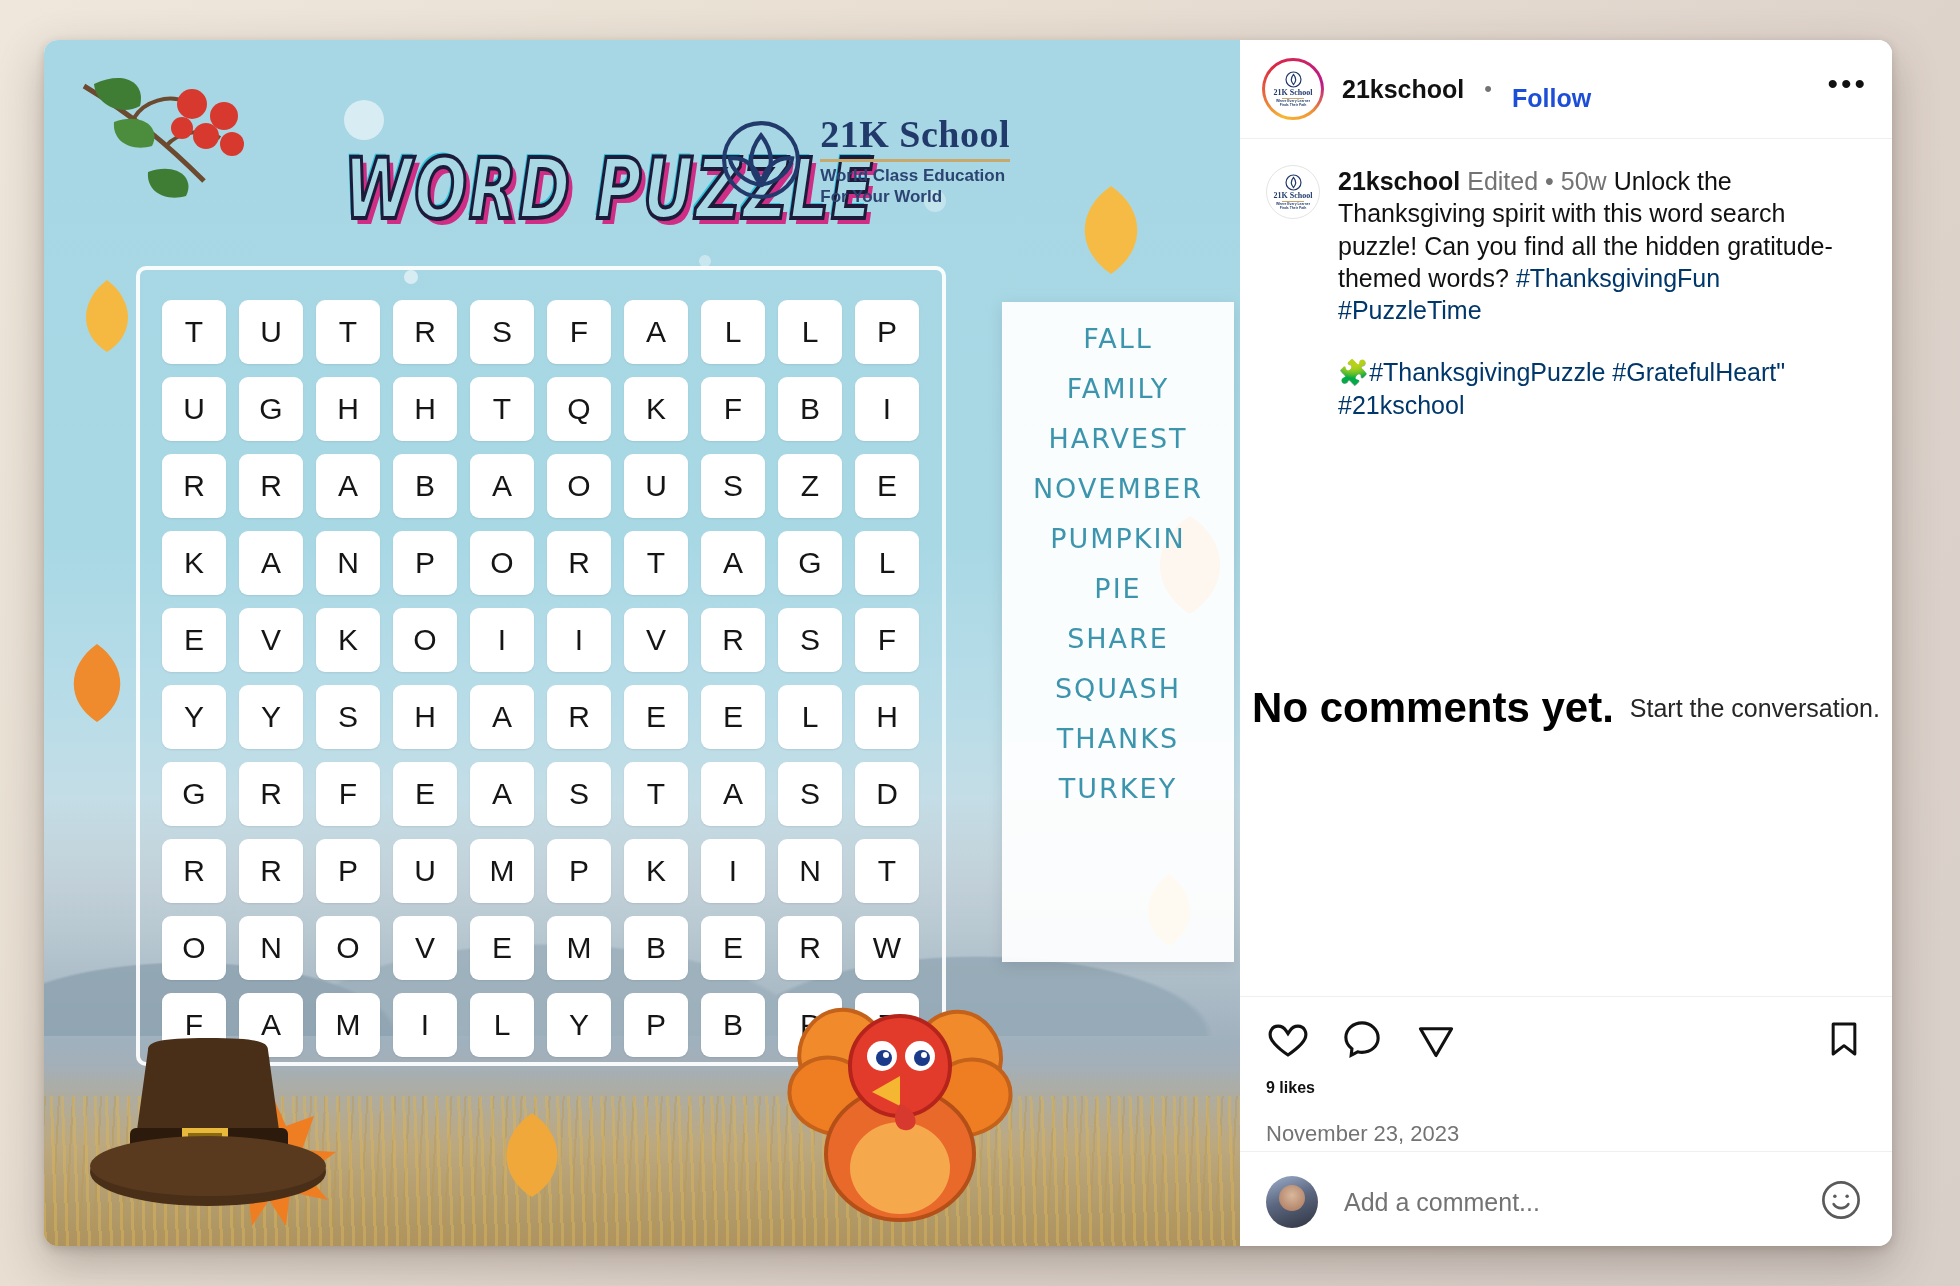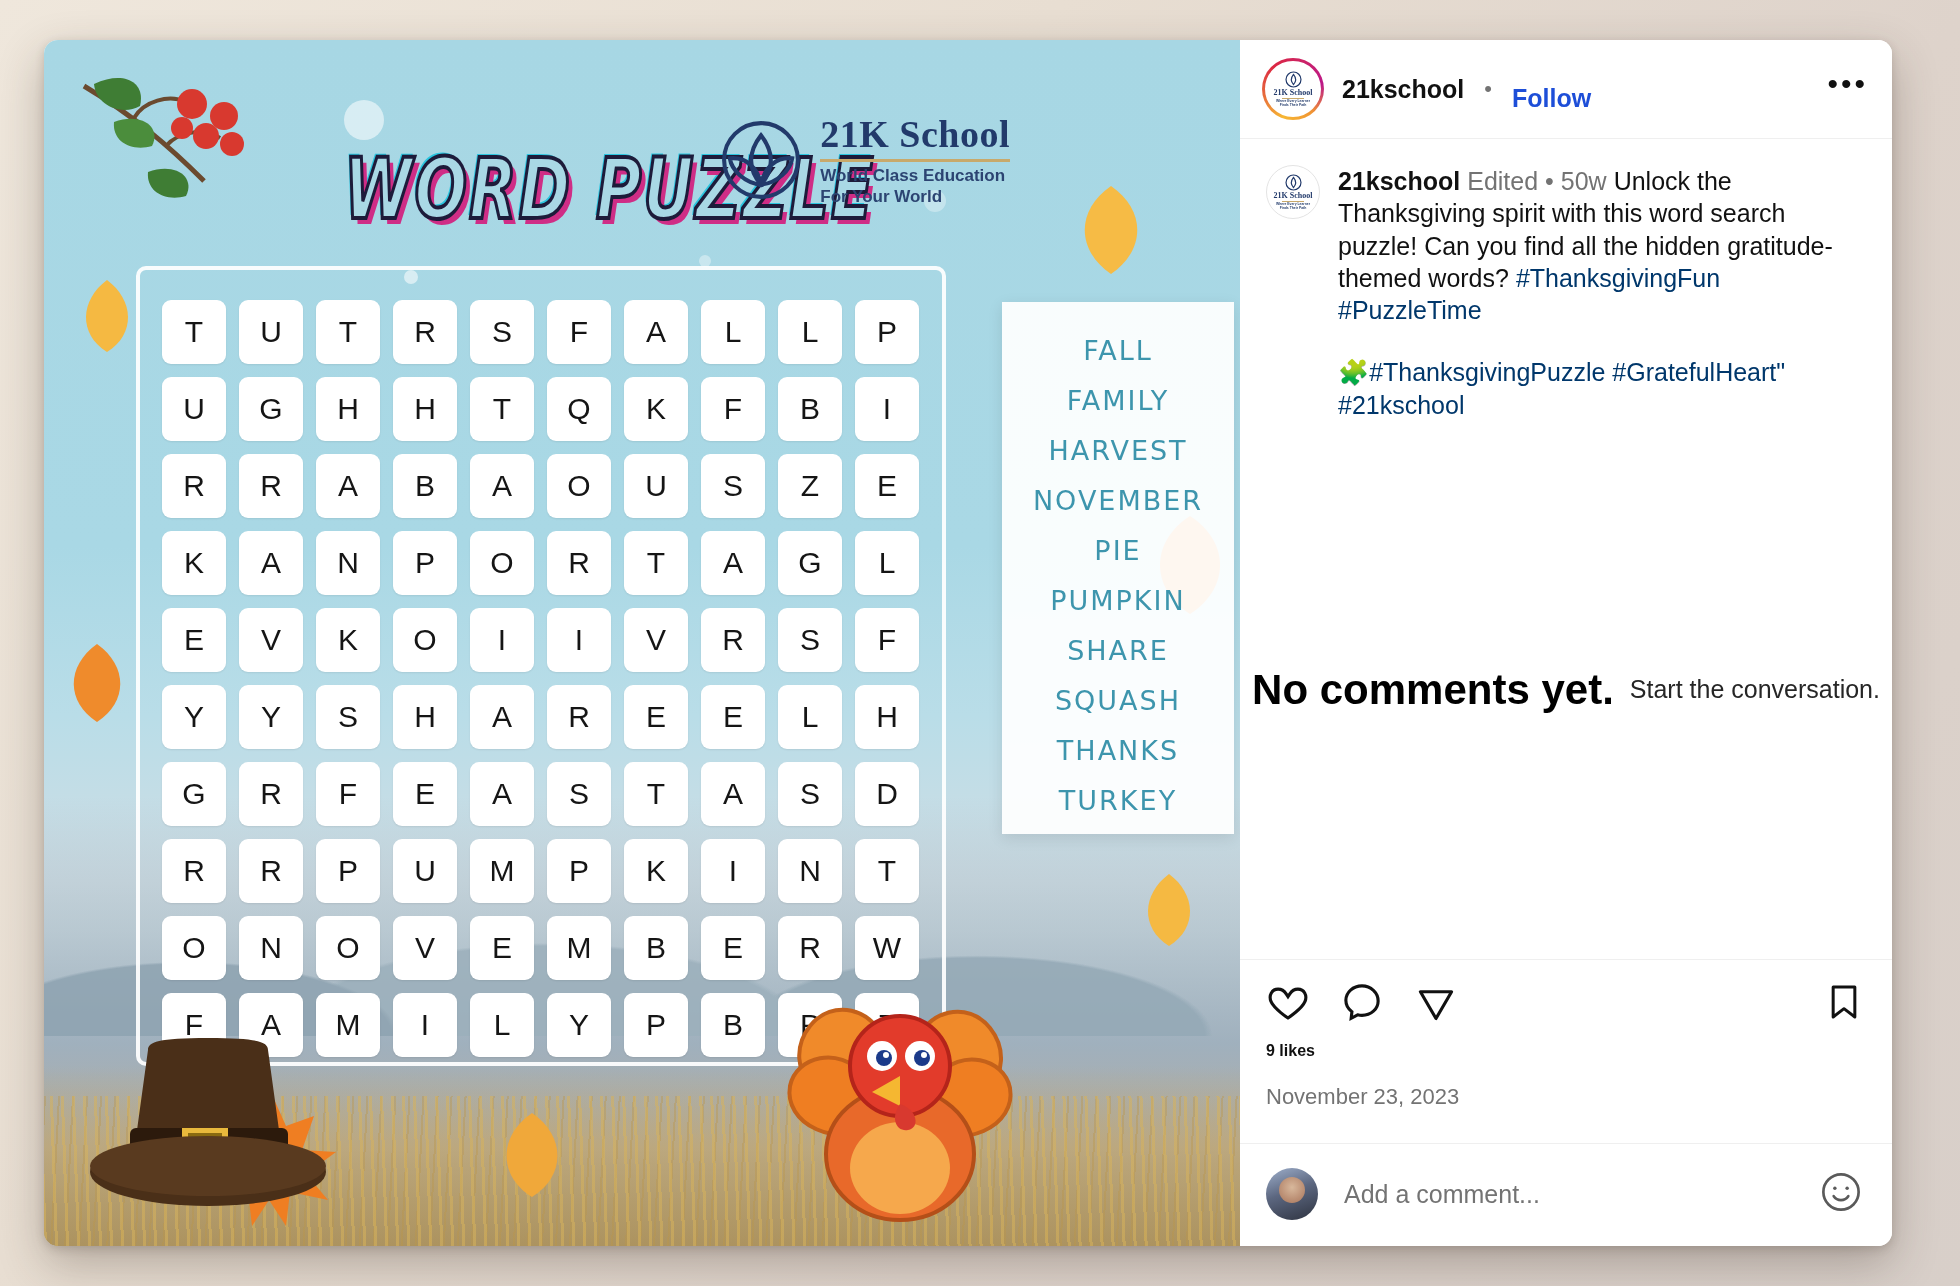--- a/index.html
+++ b/index.html
@@ -88,24 +88,24 @@
   }
   .cell {
     width: 64px; height: 64px; background: #fff; border-radius: 9px;
     display:flex; align-items:center; justify-content:center;
     font-size: 30px; color:#151515; font-family:"Liberation Sans", sans-serif;
     box-shadow: 0 1px 2px rgba(0,0,0,.08);
   }
 
   
   .words {
-    position:absolute; left: 958px; top: 262px; width: 232px; height: 532px;
+    position:absolute; left: 958px; top: 262px; width: 232px; height: 660px;
     background: rgba(255,255,255,.93);
     box-shadow: 0 4px 14px rgba(0,0,0,.10);
-    padding-top: 24px;
+    padding-top: 12px;
     text-align:center;
   }
   .words .w {
     font-family:"DejaVu Sans", sans-serif;
     color:#3d95ad; font-size: 27px; letter-spacing: 2px;
     line-height: 50px; font-weight: 500;
   }
 
   
   .leaf { position:absolute; }
@@ -162,22 +162,22 @@
   .empty .sub { font-size:25px; color:#262626; }
 
   .actions { padding: 20px 28px 0 26px; flex:none; }
   .act-row { display:flex; align-items:center; gap:30px; }
   .act-row .spacer { flex:1; }
   .icon-btn { cursor:pointer; display:flex; }
   .likes { font-size:16px; font-weight:700; color:#111; margin-top:18px; }
   .date { font-size:22px; color:#737373; margin-top:24px; }
 
   .addcomment {
-    border-top:1px solid #efefef; margin-top:33px;
-    padding: 24px 28px 26px 26px; display:flex; align-items:center; gap:26px; flex:none;
+    border-top:1px solid #efefef; margin-top:4px;
+    padding: 24px 28px 18px 26px; display:flex; align-items:center; gap:26px; flex:none;
   }
   .av-user { width:52px;height:52px;border-radius:50%;flex:none;overflow:hidden;
              background:linear-gradient(160deg,#9fb0cc,#5c6780 45%,#2e3340); position:relative;}
   .av-user::after{content:"";position:absolute;left:13px;top:9px;width:26px;height:26px;border-radius:50%;
                   background:radial-gradient(circle at 50% 40%,#d8b89c,#a8745a);}
   .ph { font-size:25px; color:#737373; flex:1; }
   .emoji-btn { cursor:pointer; }
 </style>
 </head>
 <body>
@@ -355,22 +355,22 @@
           <div class="cell">B</div>
           <div class="cell">P</div>
           <div class="cell">Z</div>
         </div>
 
       <div class="words" id="words">
           <div class="w">FALL</div>
           <div class="w">FAMILY</div>
           <div class="w">HARVEST</div>
           <div class="w">NOVEMBER</div>
+          <div class="w">PUMPKIN</div>
           <div class="w">PIE</div>
-          <div class="w">PUMPKIN</div>
           <div class="w">SHARE</div>
           <div class="w">SQUASH</div>
           <div class="w">THANKS</div>
           <div class="w">TURKEY</div>
         </div>
 
       <svg class="hat" viewBox="0 0 250 190">
         <path d="M62 18 C62 10 72 6 122 6 C172 6 182 10 182 18 L196 120 L48 120 Z" fill="#4a2f18"></path>
         <rect x="44" y="96" width="158" height="30" rx="6" fill="#2c1a0c"></rect>
         <rect x="96" y="96" width="46" height="30" fill="#e9b93c"></rect>

